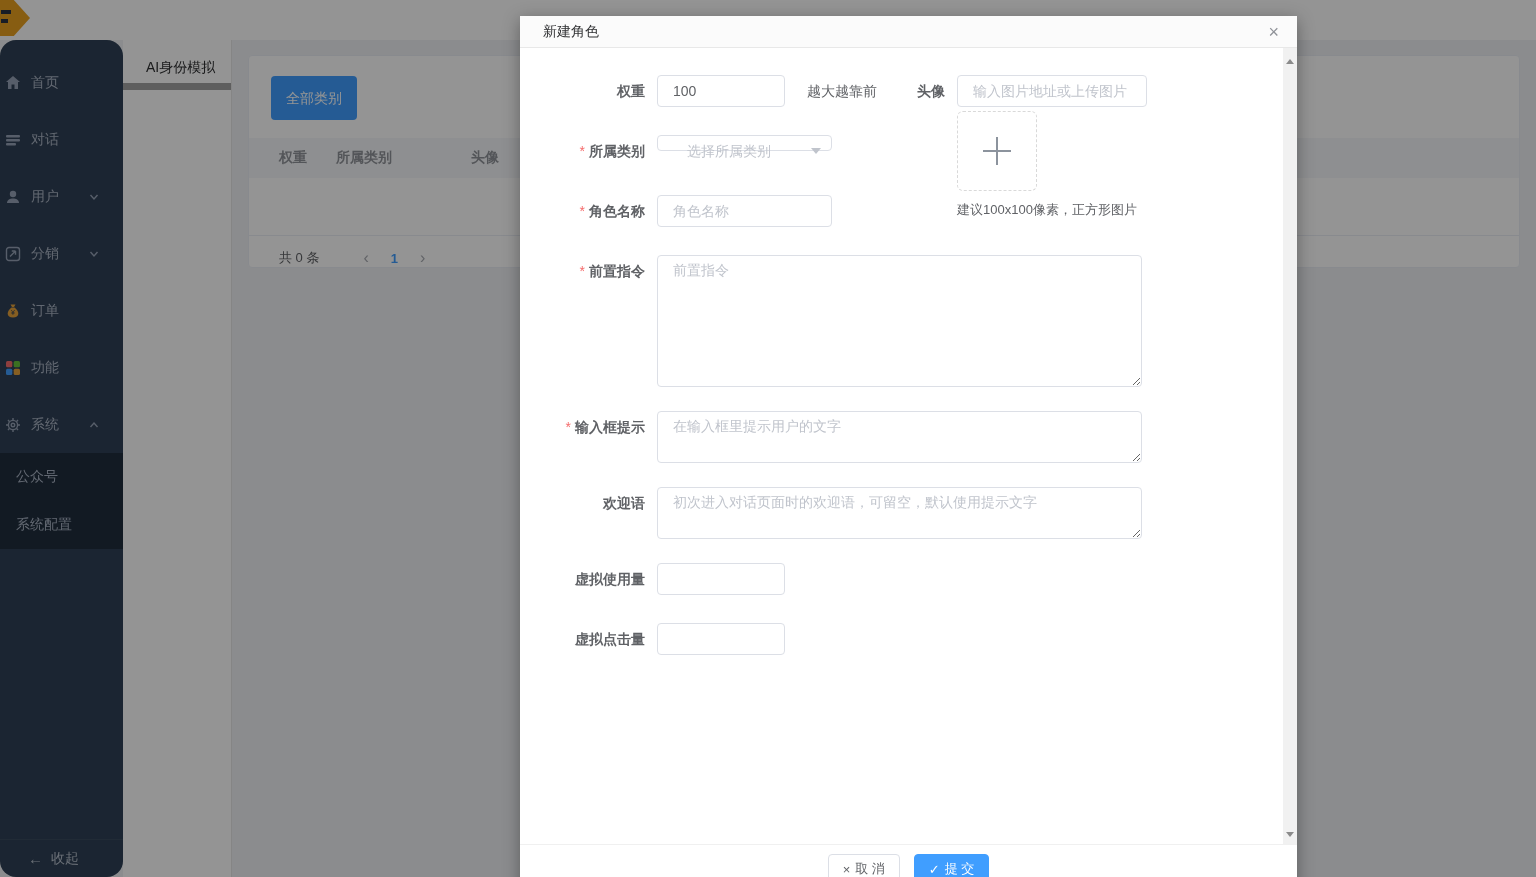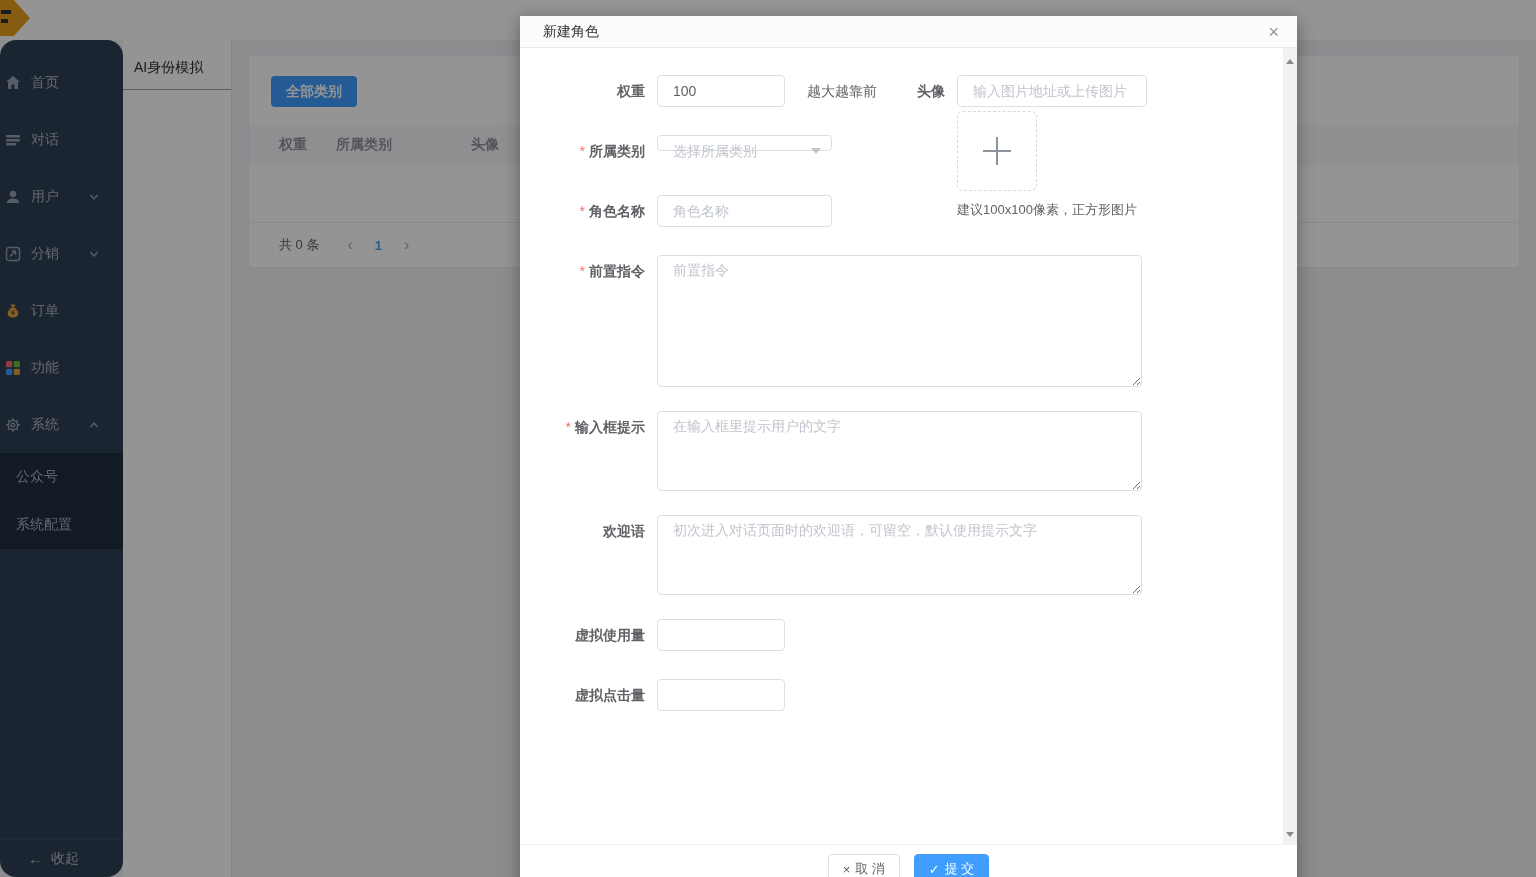--- a/index.html
+++ b/index.html
@@ -27,41 +27,41 @@
   .submenu-item { height:48px; display:flex; align-items:center; padding-left:16px;
     font-size:14px; color:#aab4c4; cursor:pointer; }
   .collapse-bar { position:absolute; bottom:0; left:0; right:0; height:38px;
     border-top:1px solid rgba(255,255,255,0.05); display:flex; align-items:center;
     padding-left:28px; color:#b7c0cd; font-size:14px; cursor:pointer; }
   .collapse-bar .arr { margin-right:8px; font-size:15px; }
 
   
   .sub-sidebar { position:absolute; top:40px; left:123px; bottom:0; width:109px;
     background:#ffffff; border-right:1px solid #e6e6e6; }
-  .panel-title { height:50px; line-height:54px; padding-left:11px; font-size:14px;
-    color:#303133; border-bottom:1px solid #a3a3a3; }
+  .panel-title { height:50px; line-height:54px; padding-left:23px; font-size:14px;
+    color:#303133; border-bottom:7px solid #a3a3a3; }
   .panel-items { padding-top:13px; }
   .panel-item { height:39px; line-height:27px; padding-left:17px; font-size:14px;
     color:#606266; cursor:pointer; }
   .panel-item.active { margin:0 9px 0 9px; padding-left:8px; background:#e8f3fe;
     color:#409eff; border-radius:3px; line-height:27px; height:27px; margin-bottom:12px; }
 
   
   .content { position:absolute; top:40px; left:232px; right:0; bottom:0; background:#f0f2f5; }
   .card { position:absolute; top:15px; left:16px; right:16px; height:213px;
     background:#fff; border:1px solid #ebeef5; border-radius:4px; }
-  .filter-btn { display:inline-block; margin:20px 0 0 22px; height:31px; padding:0 15px;
+  .filter-btn { display:inline-block; margin:20px 0 0 22px; height:44px; padding:0 15px;
     background:#409eff; color:#fff; font-size:14px; line-height:31px; border:none;
-    border-radius:4px; cursor:pointer;font-weight:bold; }
+    border-radius:4px; cursor:pointer; }
   .thead { margin-top:18px; height:40px; background:#f5f7fa; display:flex;
     align-items:center; color:#909399; font-weight:bold; font-size:14px; padding-left:30px; }
   .th-1 { width:57px; } .th-2 { width:135px; } .th-3 { flex:1; }
   .tbody { height:58px; border-bottom:1px solid #ebeef5; }
   .pagination { margin:13px 0 0 30px; display:flex; align-items:center; font-size:13px; color:#606266; }
-  .pg-total { margin-right:16px; }
+  .pg-total { margin-right:32px; }
   .pg-arrow { color:#a8abb2; font-size:16px; padding:0 12px; cursor:pointer; }
   .pg-num { color:#409eff; font-weight:bold; padding:0 10px; cursor:pointer; }
 
   
   .overlay { position:absolute; inset:0; background:rgba(0,0,0,0.42); z-index:10; }
 
   
   .modal { position:absolute; top:16px; left:520px; width:777px; height:877px; z-index:20;
     background:#fff; box-shadow:0 4px 16px rgba(0,0,0,0.35); display:flex; flex-direction:column; }
   .modal-header { height:32px; flex:none; background:#fbfbfb; border-bottom:1px solid #e8e8e8;
@@ -83,29 +83,29 @@
     font-size:14px; font-weight:bold; color:#606266; line-height:32px; }
   .required::before { content:"*"; color:#f56c6c; margin-right:4px; font-weight:normal; }
   .inline-hint { margin-left:22px; line-height:32px; font-size:14px; color:#606266; }
 
   .tin { height:32px; border:1px solid #dcdfe6; border-radius:4px; padding:0 15px;
     font-size:14px; color:#606266; outline:none; background:#fff;
     font-family:"Liberation Sans","DejaVu Sans",sans-serif; }
   .tin::placeholder, .tarea::placeholder { color:#c0c4cc; opacity:1; }
   .w105 { width:128px; } .w175 { width:175px; } .w190 { width:190px; }
   .select { position:relative; width:175px; height:16px; border:1px solid #dcdfe6;
-    border-radius:4px; padding:0 30px 0 15px; line-height:30px; font-size:14px;
+    border-radius:4px; padding:0 30px 0 29px; line-height:30px; font-size:14px;
     color:#c0c4cc; background:#fff; cursor:pointer; }
   .select .sel-caret { position:absolute; right:10px; top:12px; width:0; height:0;
     border-left:5px solid transparent; border-right:5px solid transparent;
     border-top:6px solid #c0c4cc; }
   .tarea { width:485px; border:1px solid #dcdfe6; border-radius:4px; padding:6px 15px;
     font-size:14px; color:#606266; resize:vertical; outline:none;
     font-family:"Liberation Sans","DejaVu Sans",sans-serif; }
-  .h132 { height:132px; } .h72 { height:80px; }
+  .h132 { height:132px; } .h72 { height:52px; }
 
   .avatar-col { position:absolute; top:27px; left:300px; display:flex; }
   .avatar-controls { display:flex; flex-direction:column; }
   .upload-box { position:relative; margin-top:4px; width:80px; height:80px;
     border:1px dashed #d9d9d9; border-radius:6px; background:#fff; cursor:pointer; }
   .upload-box .ph, .upload-box .pv { position:absolute; background:#8c939d; }
   .upload-box .ph { left:50%; top:50%; width:28px; height:2px; transform:translate(-50%,-50%); }
   .upload-box .pv { left:50%; top:50%; width:2px; height:28px; transform:translate(-50%,-50%); }
   .upload-hint { margin-top:10px; font-size:13px; color:#606266; white-space:nowrap; }
 

